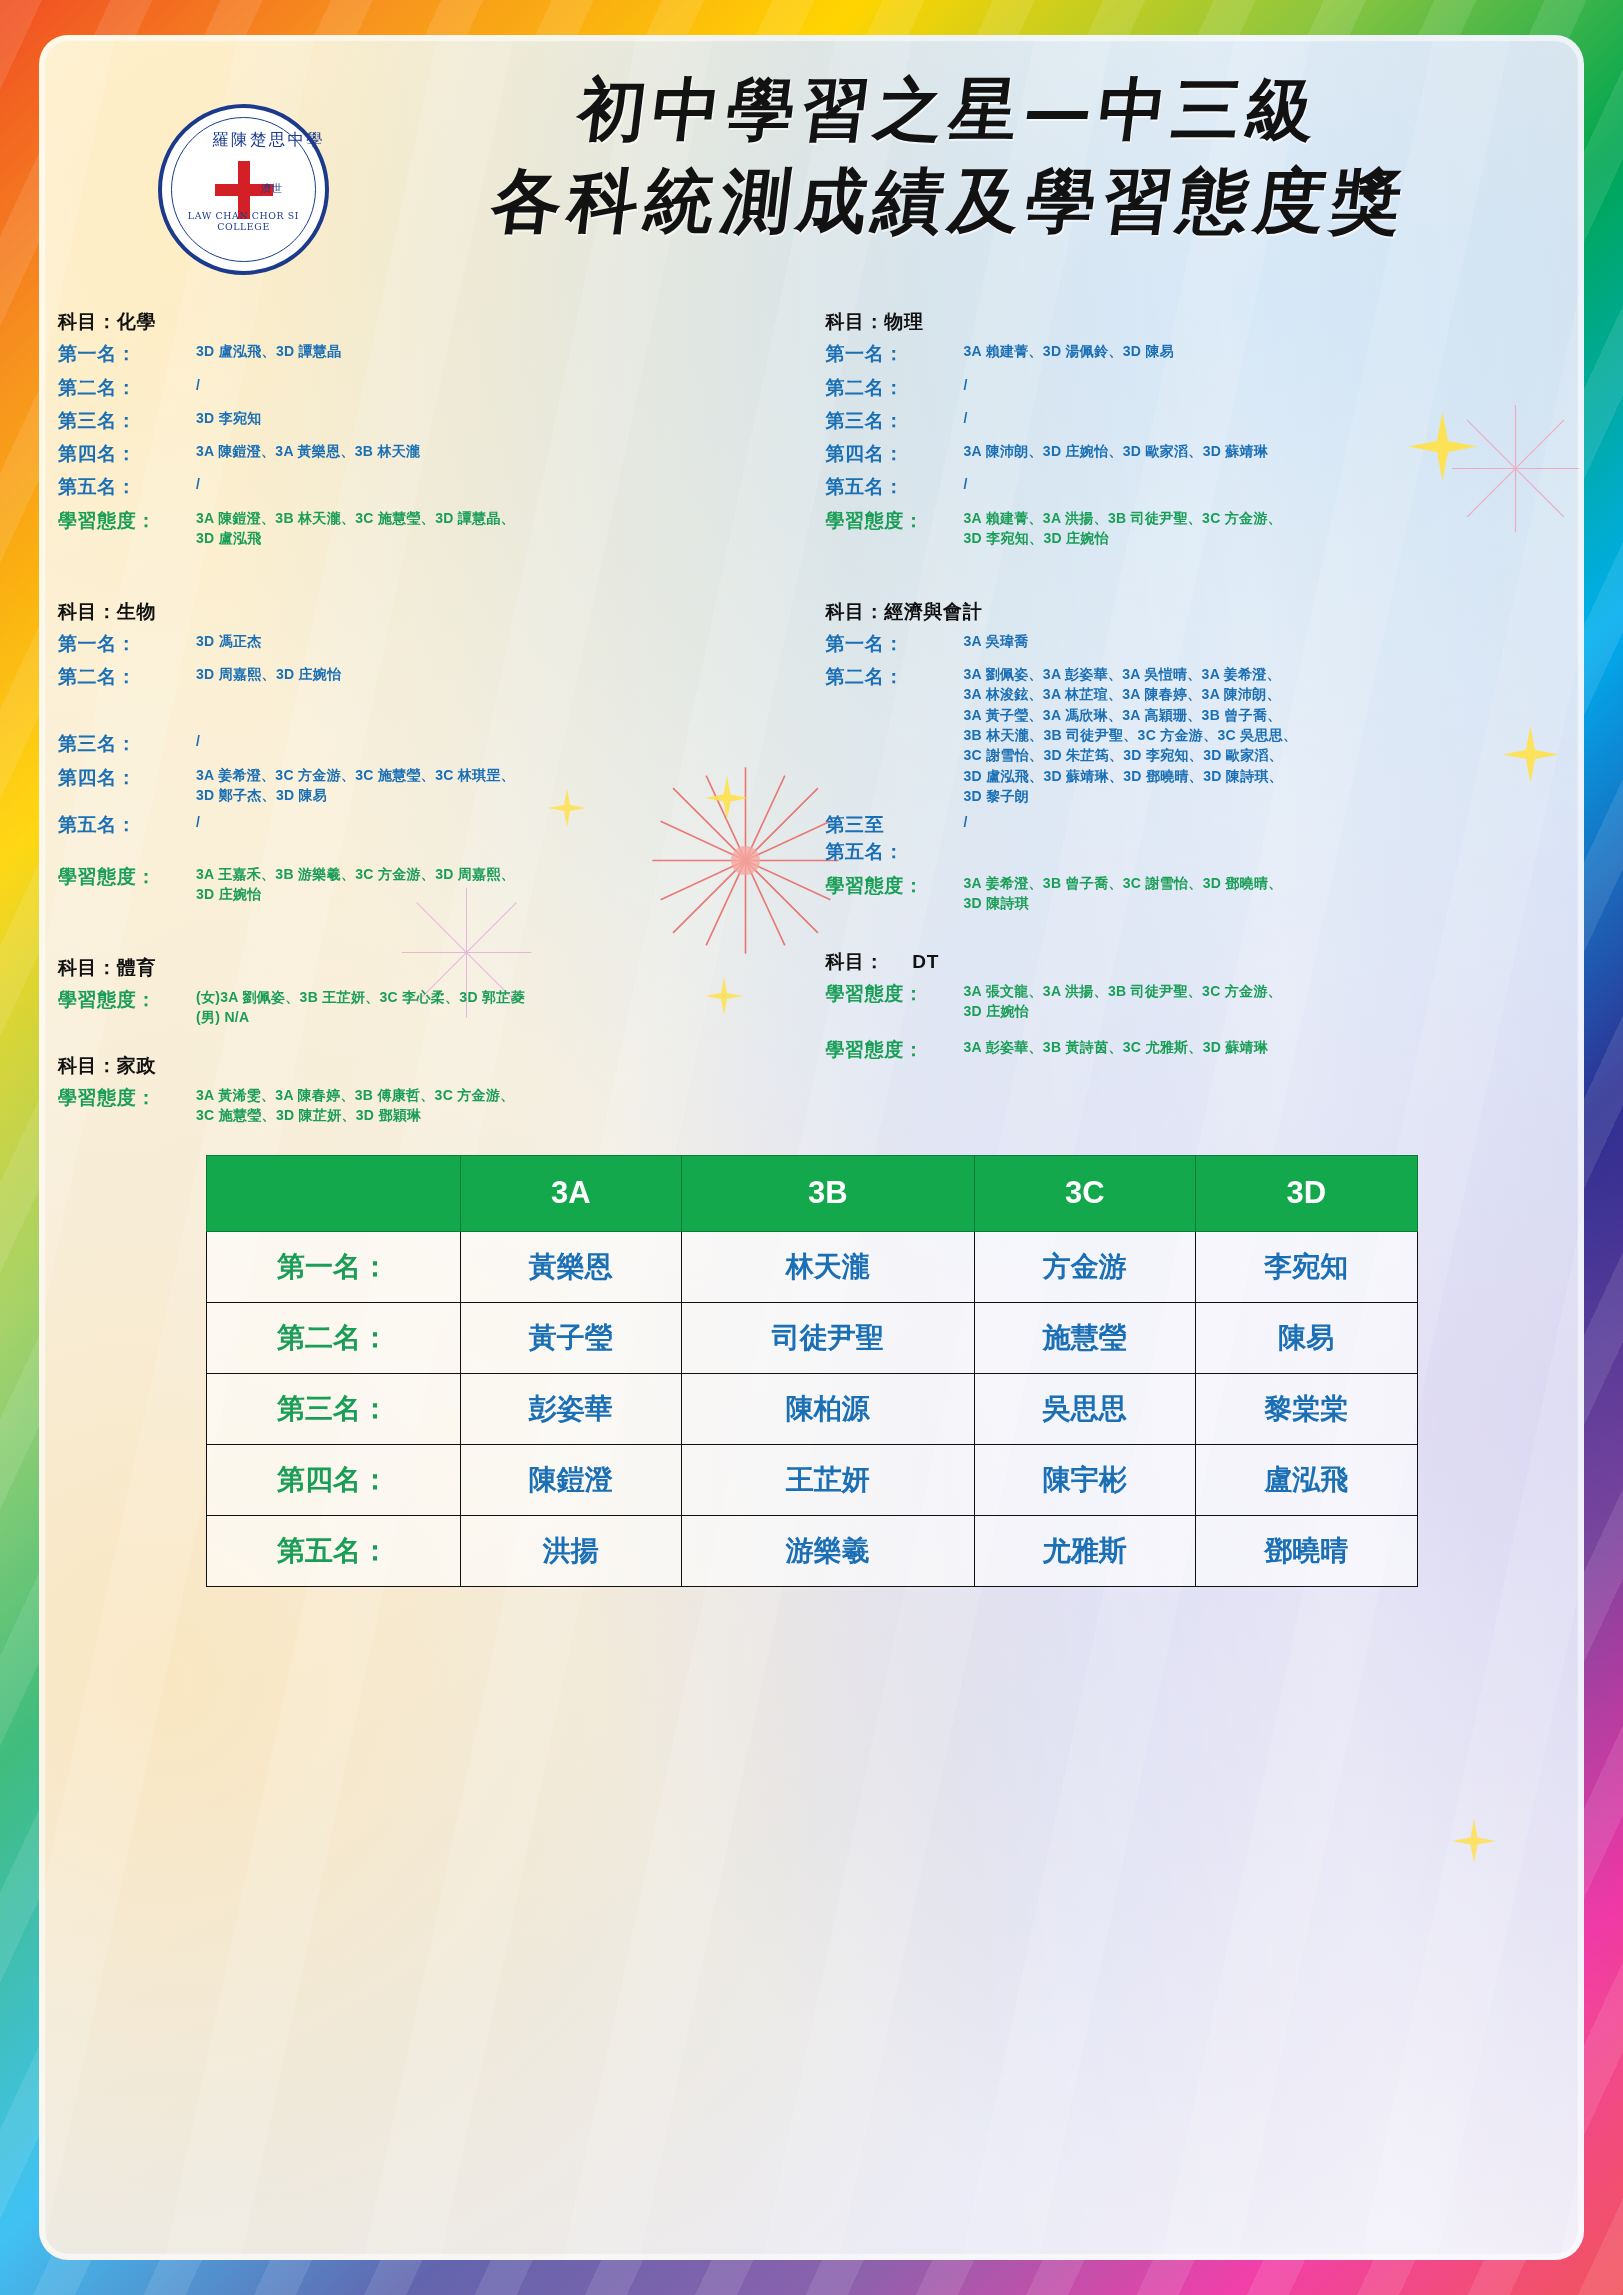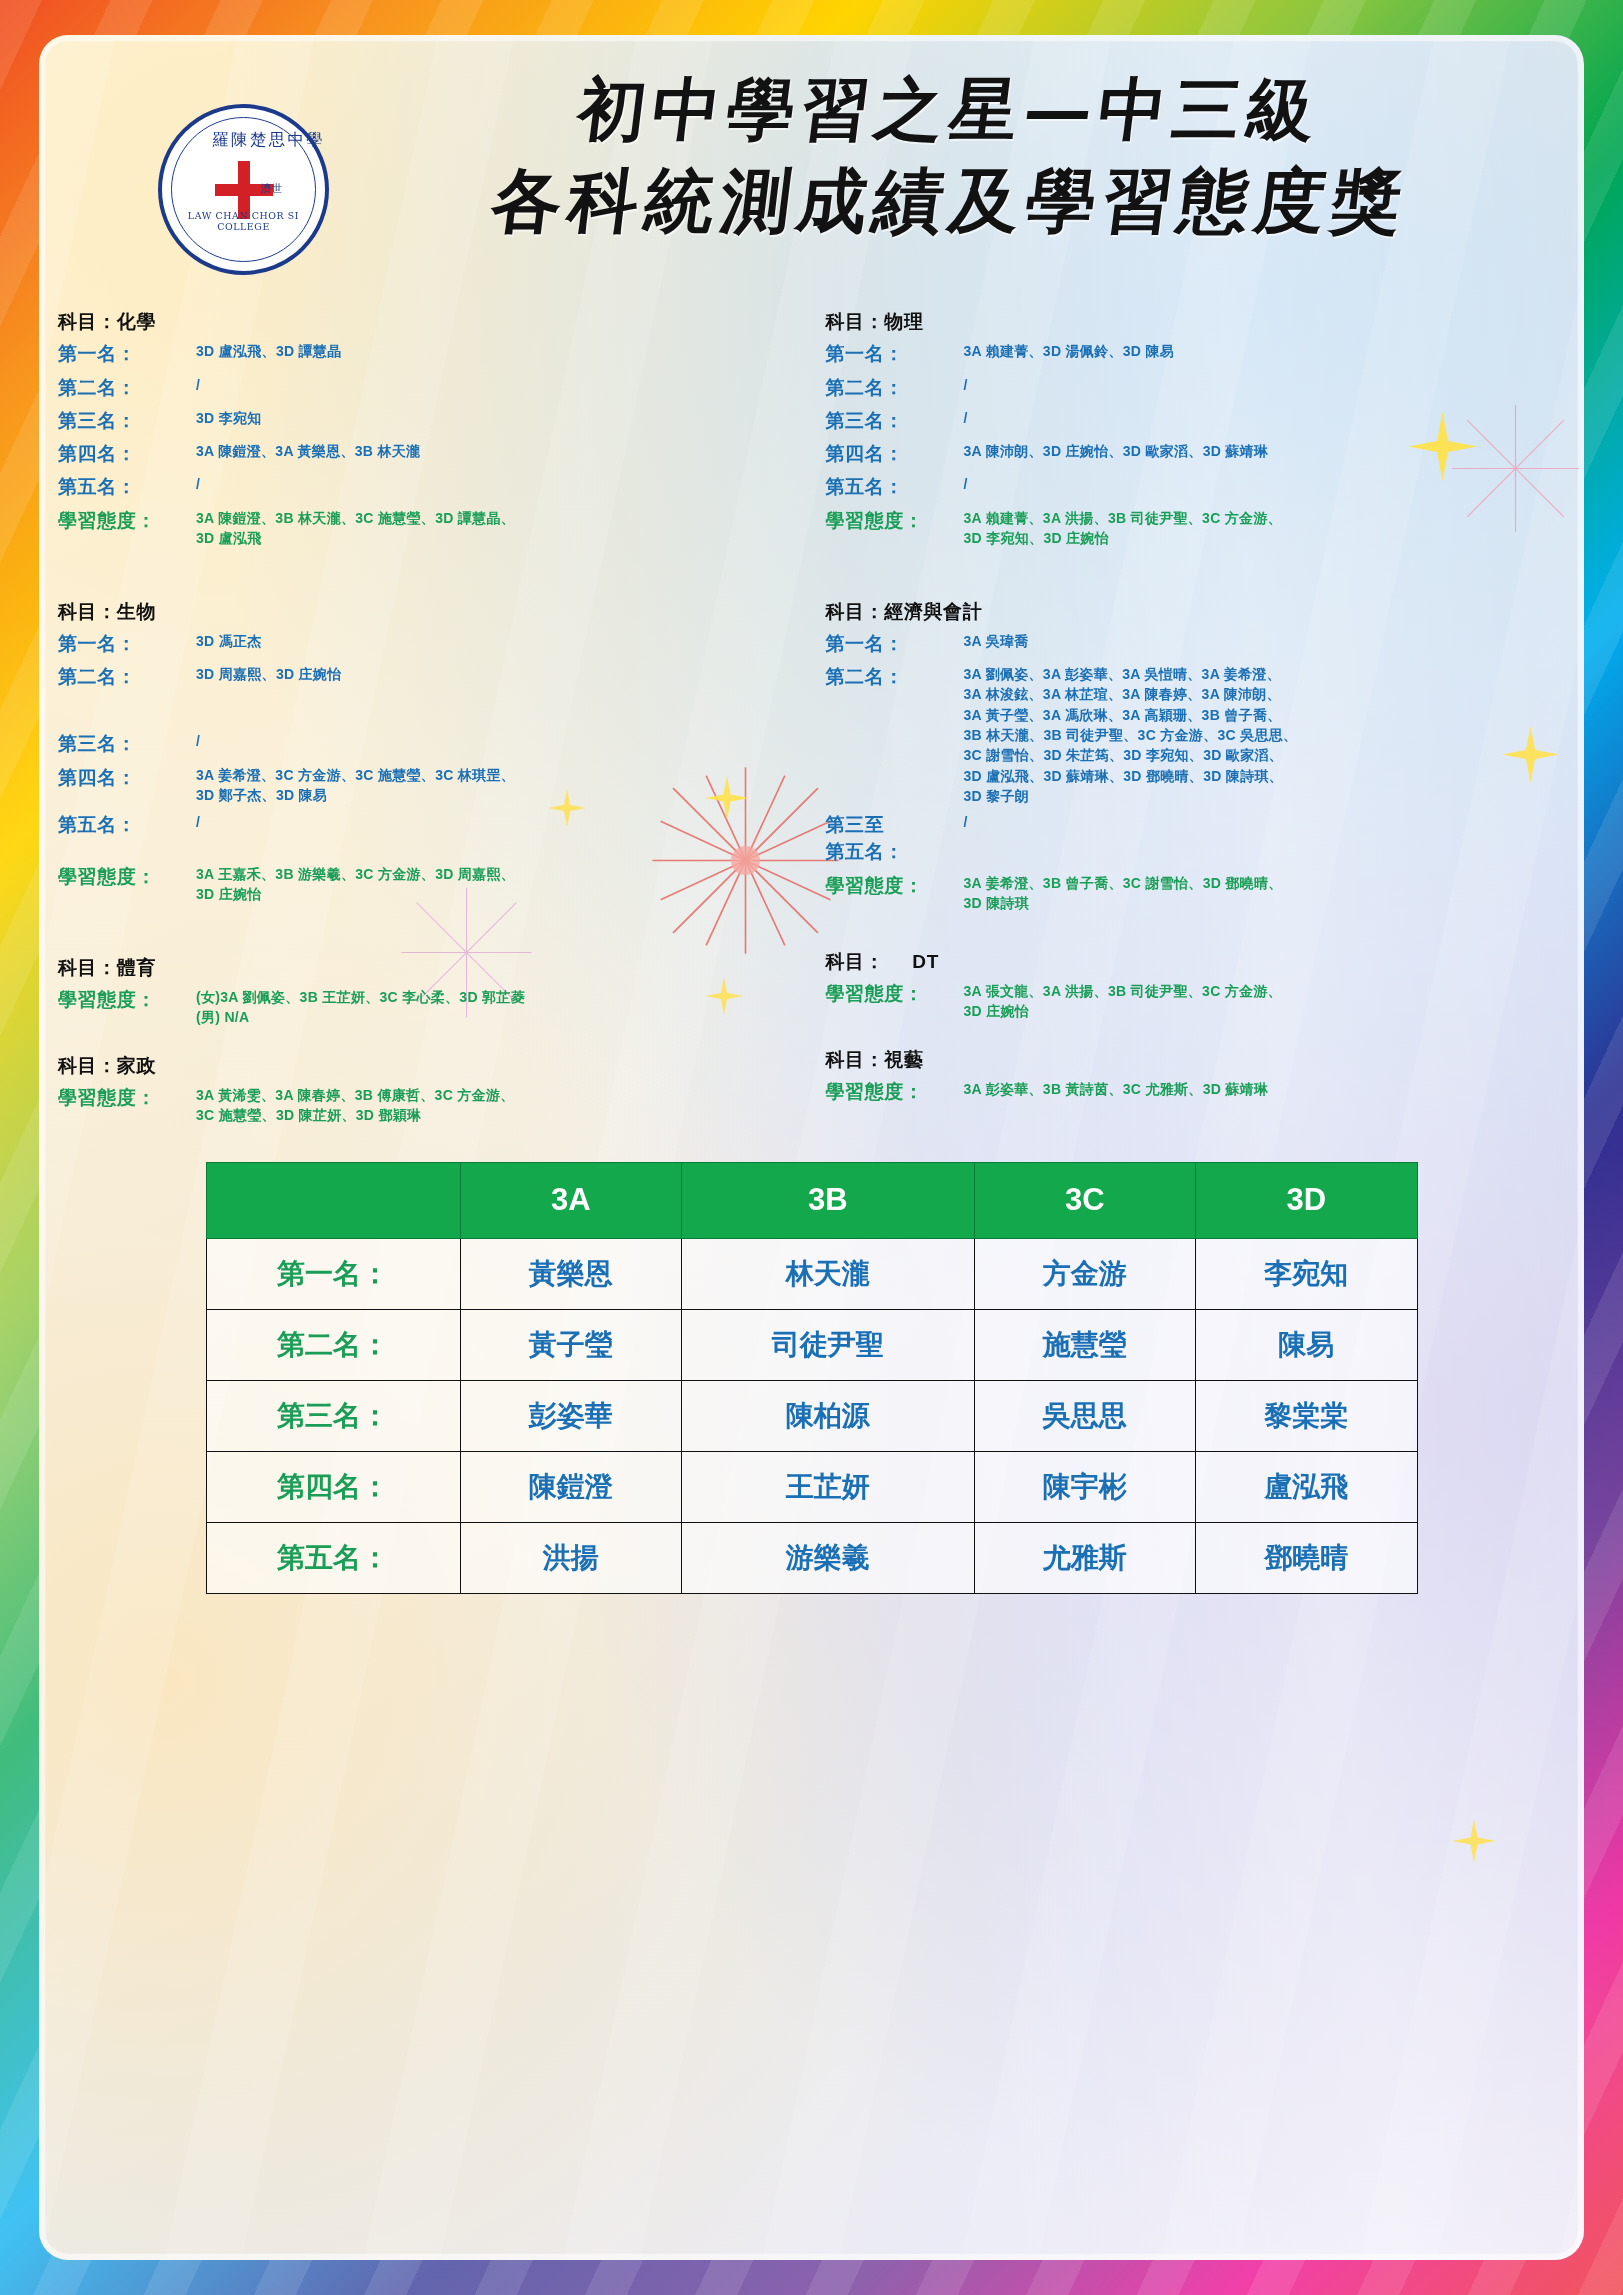--- a/index.html
+++ b/index.html
@@ -91,21 +91,21 @@
   .row .lbl.green{color:#1a9e57;}
   .row .val{
     font-size:14px;font-weight:bold;color:#1a6fb5;line-height:1.45;letter-spacing:0.3px;
   }
   .row .val.green{color:#1a9e57;}
   .gap-lg{height:34px;}
   .gap-md{height:19px;}
   .gap-sm{height:8.8px;}
 
   
-  .table-wrap{margin:30px auto 0;width:1212px;}
+  .table-wrap{margin:23px auto 0;width:1212px;}
   table.rank{
     border-collapse:collapse;width:100%;
     background:rgba(255,255,255,.35);
   }
   table.rank th,table.rank td{
     border:1.9px solid #111;
     text-align:center;
     height:68px;
     font-size:28px;
     font-weight:bold;
@@ -351,21 +351,20 @@
             <div class="row">
                 <div class="lbl green">學習態度：</div>
                 <div class="val green" style="white-space:pre-line">3A 張文龍、3A 洪揚、3B 司徒尹聖、3C 方金游、
 3D 庄婉怡</div>
               </div>
           </div>
 
           <div class="gap-sm"></div>
 
           <div class="subject">
-            <div class="subj-head"><span>科目：</span><span>視藝</span></div>
             <div class="row">
                 <div class="lbl green">學習態度：</div>
                 <div class="val green">3A 彭姿華、3B 黃詩茵、3C 尤雅斯、3D 蘇靖琳</div>
               </div>
           </div>
         </div>
       </div>
 
       <div class="table-wrap">
         <table class="rank">

